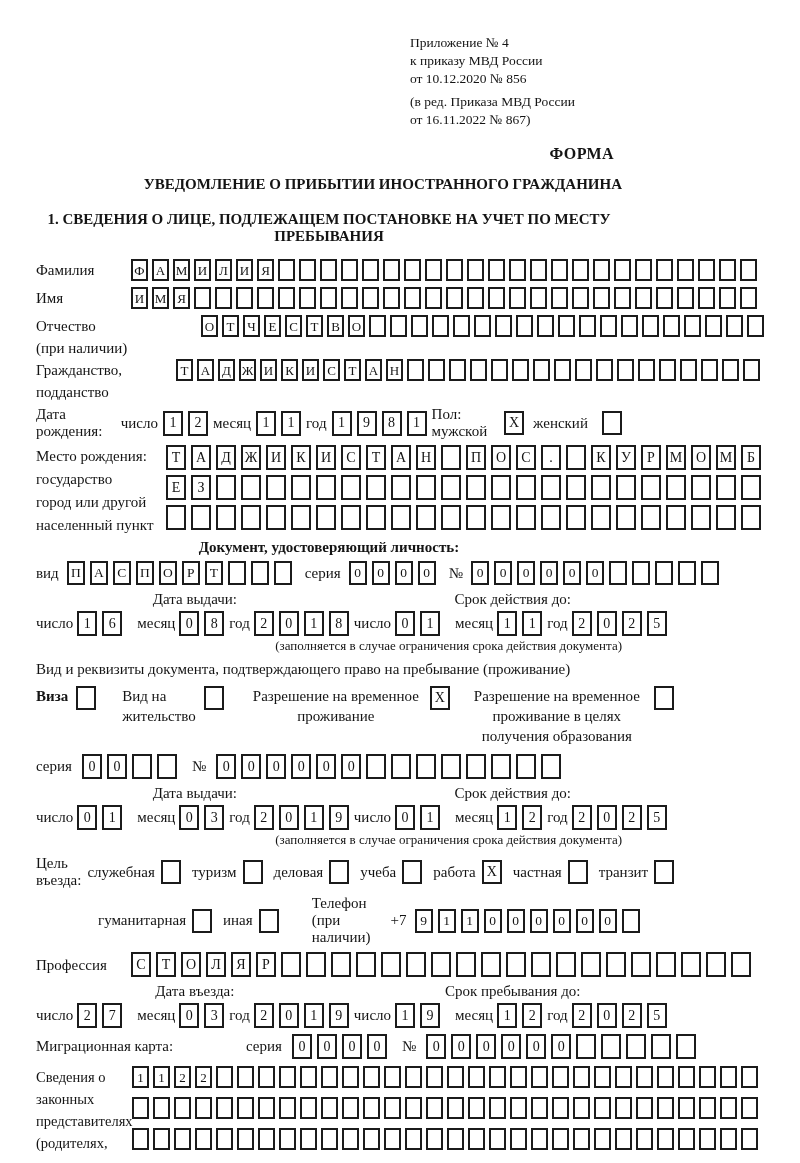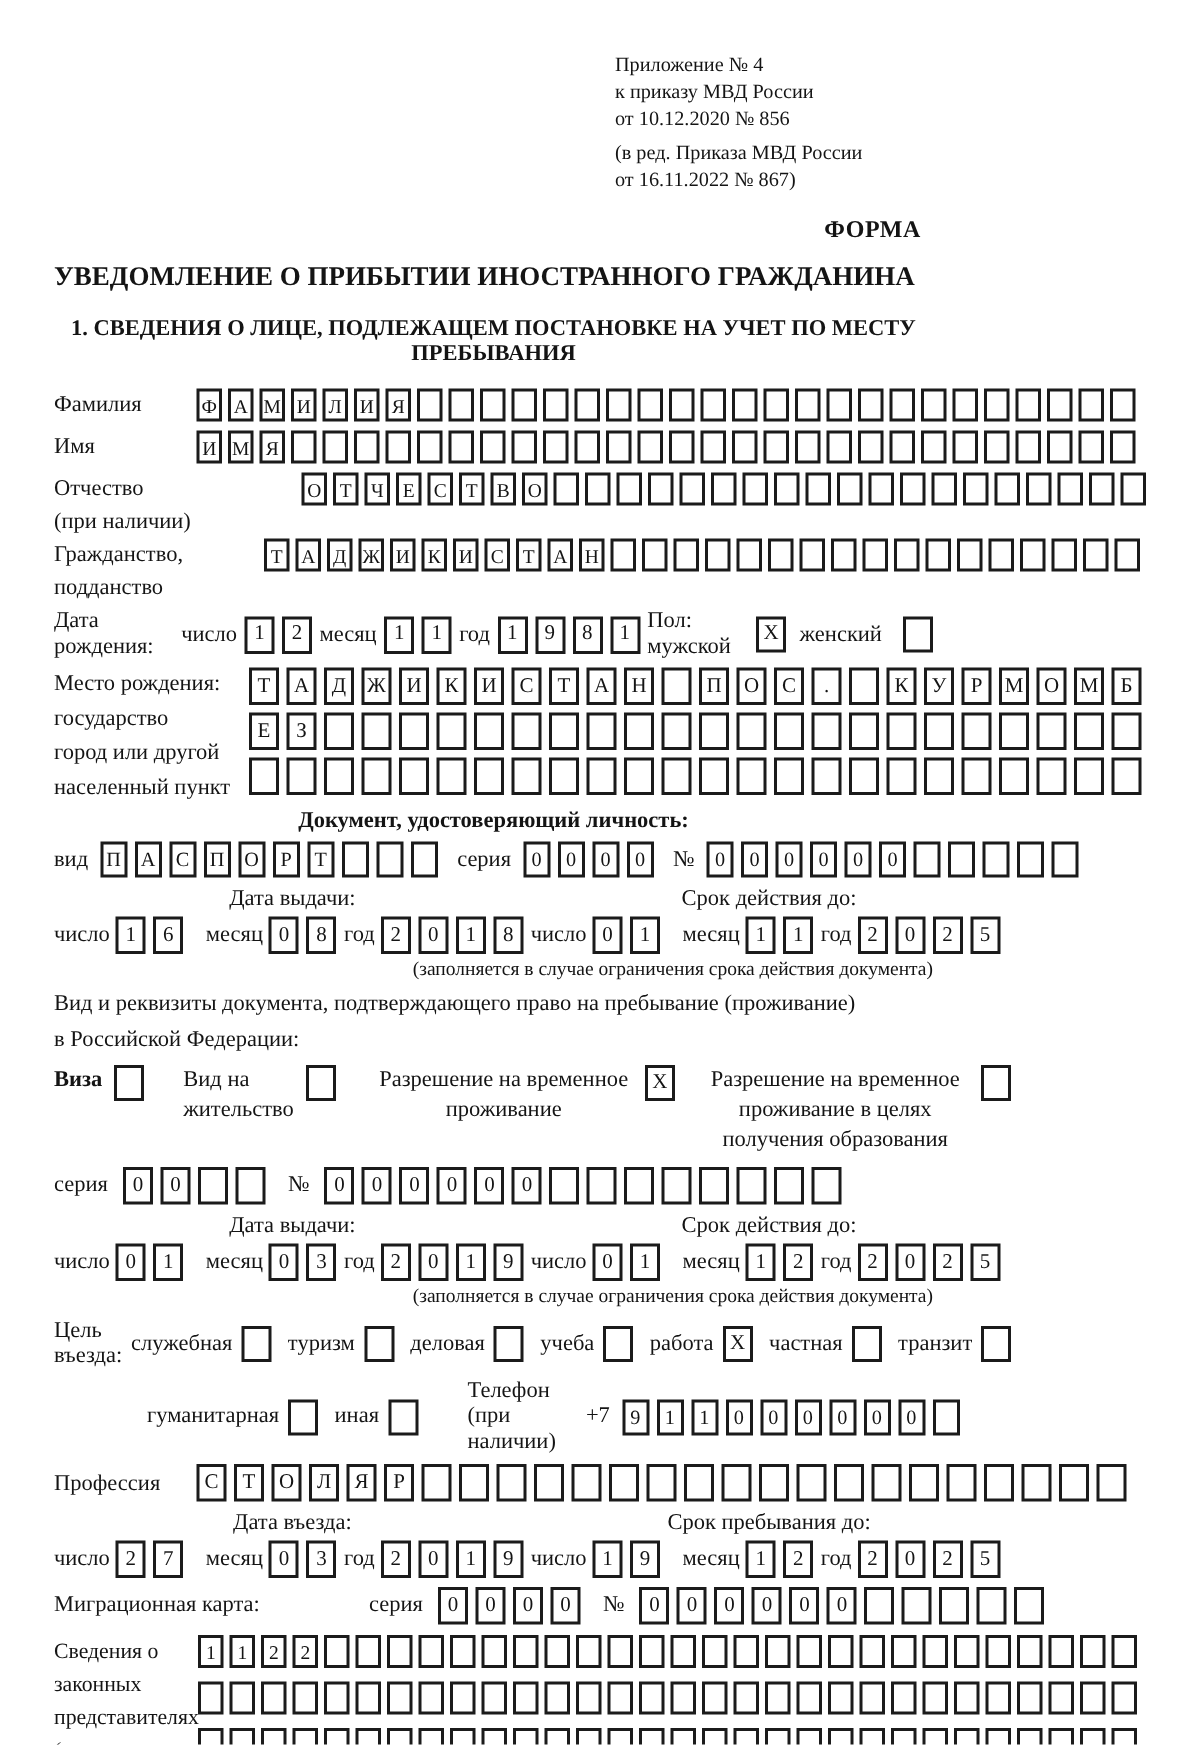--- a/index.html
+++ b/index.html
@@ -9,21 +9,21 @@
     font-family:"Liberation Serif","DejaVu Serif",serif;
     color:#141414; font-size:15px; overflow:hidden;
   }
   .page { width:652px; height:1163px; padding:34px 30px 0 36px; position:relative; }
 
   
   .appendix { margin-left:auto; width:212px; font-size:13.5px; line-height:18px; }
   .appendix .edition { margin-top:5px; }
   .forma { text-align:right; font-weight:bold; font-size:16px; margin-top:16px; padding-right:8px; letter-spacing:.4px; }
 
-  .title { text-align:left; font-weight:bold; font-size:18px; line-height:22px; margin-top:10px; }
+  .title { text-align:right; font-weight:bold; font-size:15px; line-height:22px; margin-top:10px; }
   .title-blank { display:inline-block; width:54px; border-bottom:2.4px solid #4a4a4a; height:12px; margin-left:8px; }
 
   .section-heading { text-align:center; font-weight:bold; font-size:15px; margin-top:16px; }
 
   
   .cells { display:inline-flex; flex-wrap:nowrap; }
   .cell {
     display:inline-flex; align-items:center; justify-content:center;
     width:17px; height:22px; border:2px solid #1b1b1b; margin-right:4px;
     font-size:13px; line-height:1; font-family:"Liberation Serif",serif;
@@ -479,21 +479,20 @@
             <span class="cell">0</span>
             <span class="cell">2</span>
             <span class="cell">5</span>
           </span>
       </div>
     </div>
   </div>
   <div class="note-right">(заполняется в случае ограничения срока действия документа)</div>
 
   <div class="intro">Вид и реквизиты документа, подтверждающего право на пребывание (проживание)</div>
-  <div class="intro intro2">в Российской Федерации:</div>
 
   <div class="cb-row">
     <div class="cb-item" style="margin-right:26px;font-weight:bold;">
       <span class="t">Виза</span>
       <span class="checkbox cb-box"></span>
     </div>
     <div class="cb-item" style="margin-right:26px;">
       <span class="t">Вид на жительство</span>
       <span class="checkbox cb-box"></span>
     </div>

